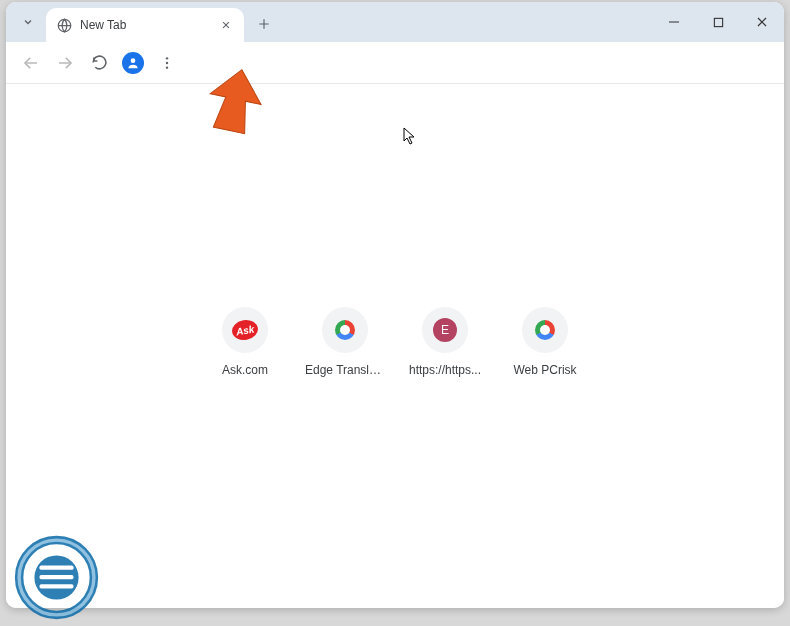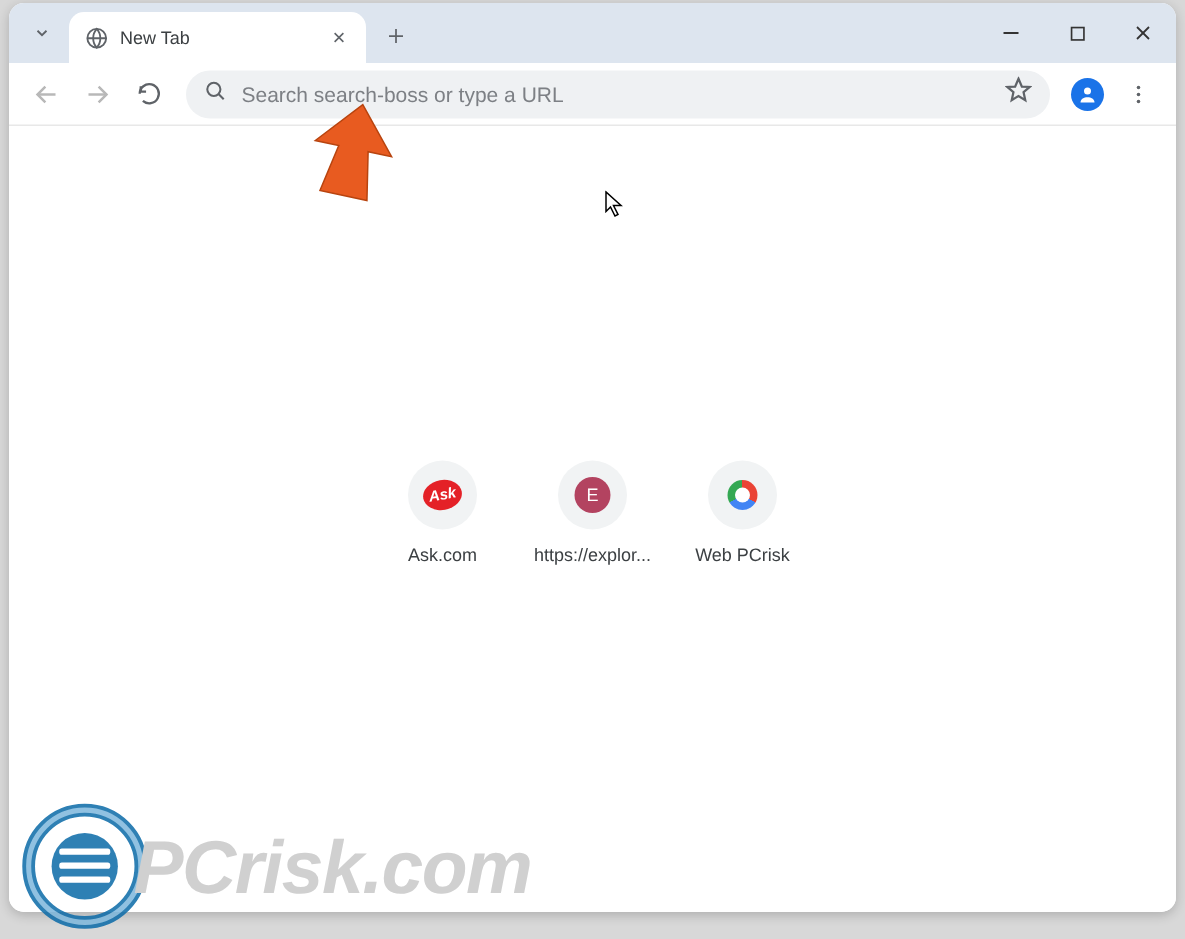--- a/index.html
+++ b/index.html
@@ -363,34 +363,20 @@
           <polyline points="13 5 20 12 13 19"></polyline>
         </svg>
     </div>
     <div class="nav-btn">
       <svg width="17" height="17" viewBox="0 0 24 24" fill="none" stroke="#5f6368" stroke-width="2.2">
           <path d="M3 12a9 9 0 1 1 3 6.7"></path>
           <polyline points="3 18 3 12 9 12" transform="rotate(15 6 15)" style="display:none"></polyline>
           <path d="M4 5v5h5"></path>
         </svg>
     </div>
-    <div class="omnibox">
-      <span class="search-icon">
-        <svg width="15" height="15" viewBox="0 0 24 24" fill="none" stroke="#5f6368" stroke-width="2.2">
-            <circle cx="10.5" cy="10.5" r="7"></circle>
-            <line x1="21" y1="21" x2="15.5" y2="15.5"></line>
-          </svg>
-      </span>
-      <input type="text" placeholder="Search search-boss or type a URL" style="">
-      <span class="star-icon">
-        <svg width="18" height="18" viewBox="0 0 24 24" fill="none" stroke="#5f6368" stroke-width="2">
-            <polygon points="12 2 15 9 22 9.3 16.5 14 18 21 12 17.3 6 21 7.5 14 2 9.3 9 9"></polygon>
-          </svg>
-      </span>
-    </div>
     <div class="profile-btn">
       <div class="profile-avatar">
         <svg width="14" height="14" viewBox="0 0 24 24" fill="#fff">
             <circle cx="12" cy="8" r="4"></circle>
             <path d="M4 21c0-4 4-6 8-6s8 2 8 6z"></path>
           </svg>
       </div>
     </div>
     <div class="menu-btn">
       <svg width="16" height="16" viewBox="0 0 24 24" fill="#5f6368">
@@ -404,23 +390,29 @@
   <div class="content">
     <div class="shortcuts">
       <div class="shortcut">
         <div class="shortcut-circle">
           <div class="ask-icon">Ask</div>
         </div>
         <div class="shortcut-label">Ask.com</div>
       </div>
       <div class="shortcut">
         <div class="shortcut-circle">
+          <div class="chrome-icon"></div>
+        </div>
+        <div class="shortcut-label">Edge Translate</div>
+      </div>
+      <div class="shortcut">
+        <div class="shortcut-circle">
           <div class="letter-icon">E</div>
         </div>
-        <div class="shortcut-label">https://explor...</div>
+        <div class="shortcut-label">https://https...</div>
       </div>
       <div class="shortcut">
         <div class="shortcut-circle">
           <div class="chrome-icon"></div>
         </div>
         <div class="shortcut-label">Web PCrisk</div>
       </div>
     </div>
   </div>
 </div>
@@ -439,14 +431,13 @@
 
 <div class="watermark">
   <svg width="85" height="85" viewBox="0 0 100 100">
     <circle cx="50" cy="50" r="44" fill="none" stroke="#0a6aa8" stroke-width="10"></circle>
     <circle cx="50" cy="50" r="44" fill="none" stroke="#7db7dc" stroke-width="4"></circle>
     <circle cx="50" cy="50" r="26" fill="#0a6aa8"></circle>
     <rect x="30" y="36" width="40" height="5" fill="#fff" rx="2"></rect>
     <rect x="30" y="47" width="40" height="5" fill="#fff" rx="2"></rect>
     <rect x="30" y="58" width="40" height="5" fill="#fff" rx="2"></rect>
   </svg>
-  <span class="watermark-text">PCrisk.com</span>
 </div>
 
 </body></html>

